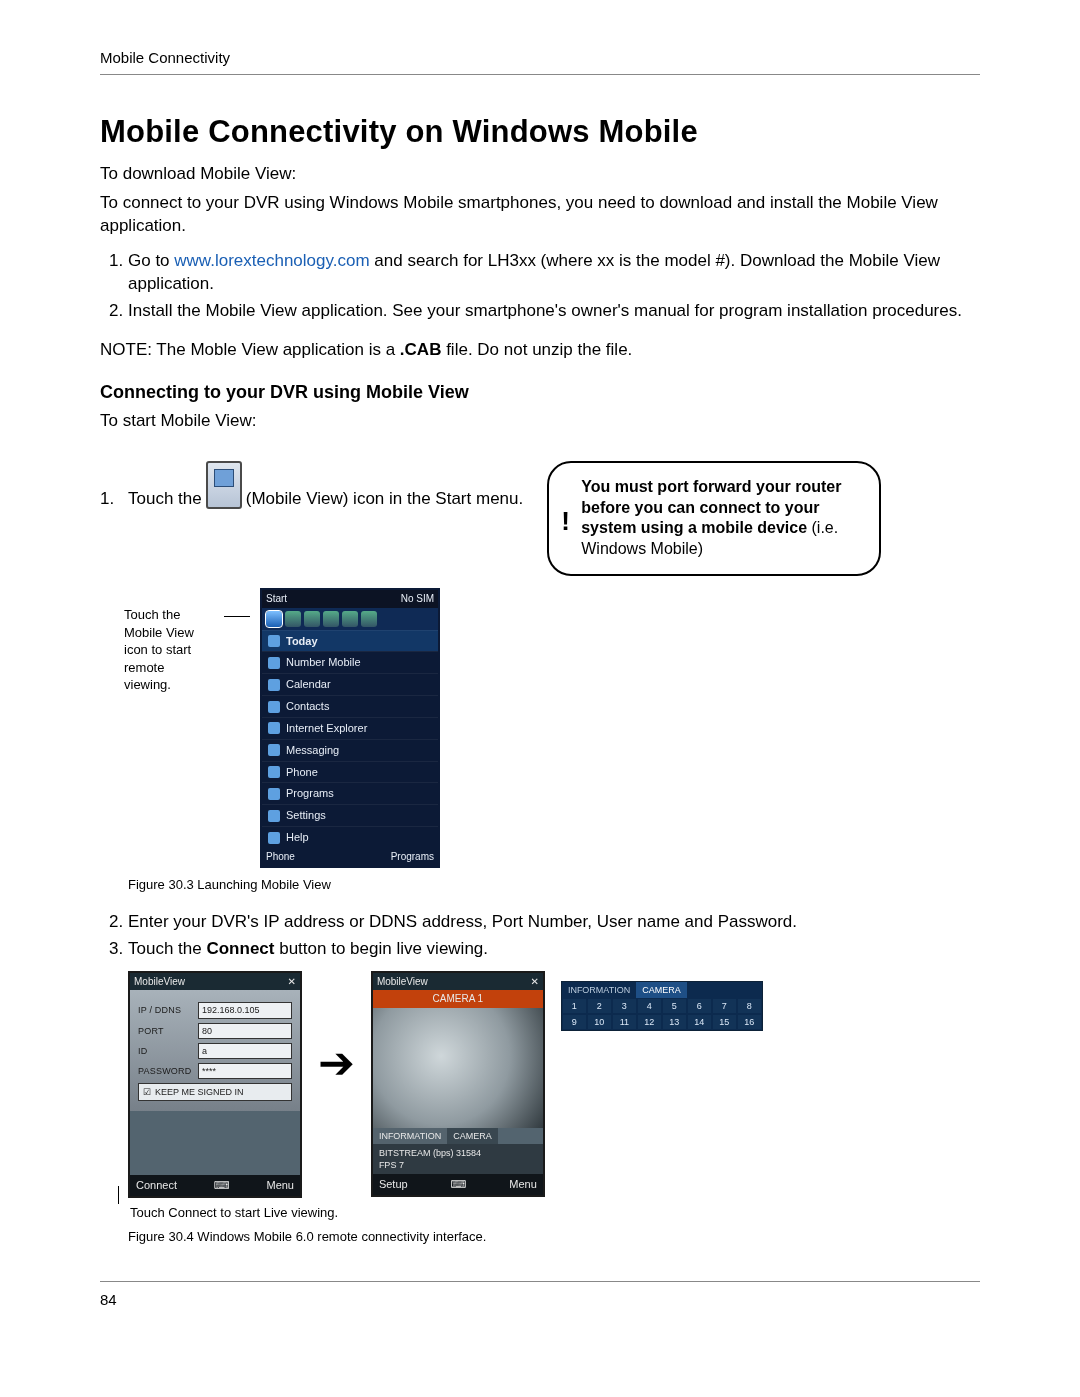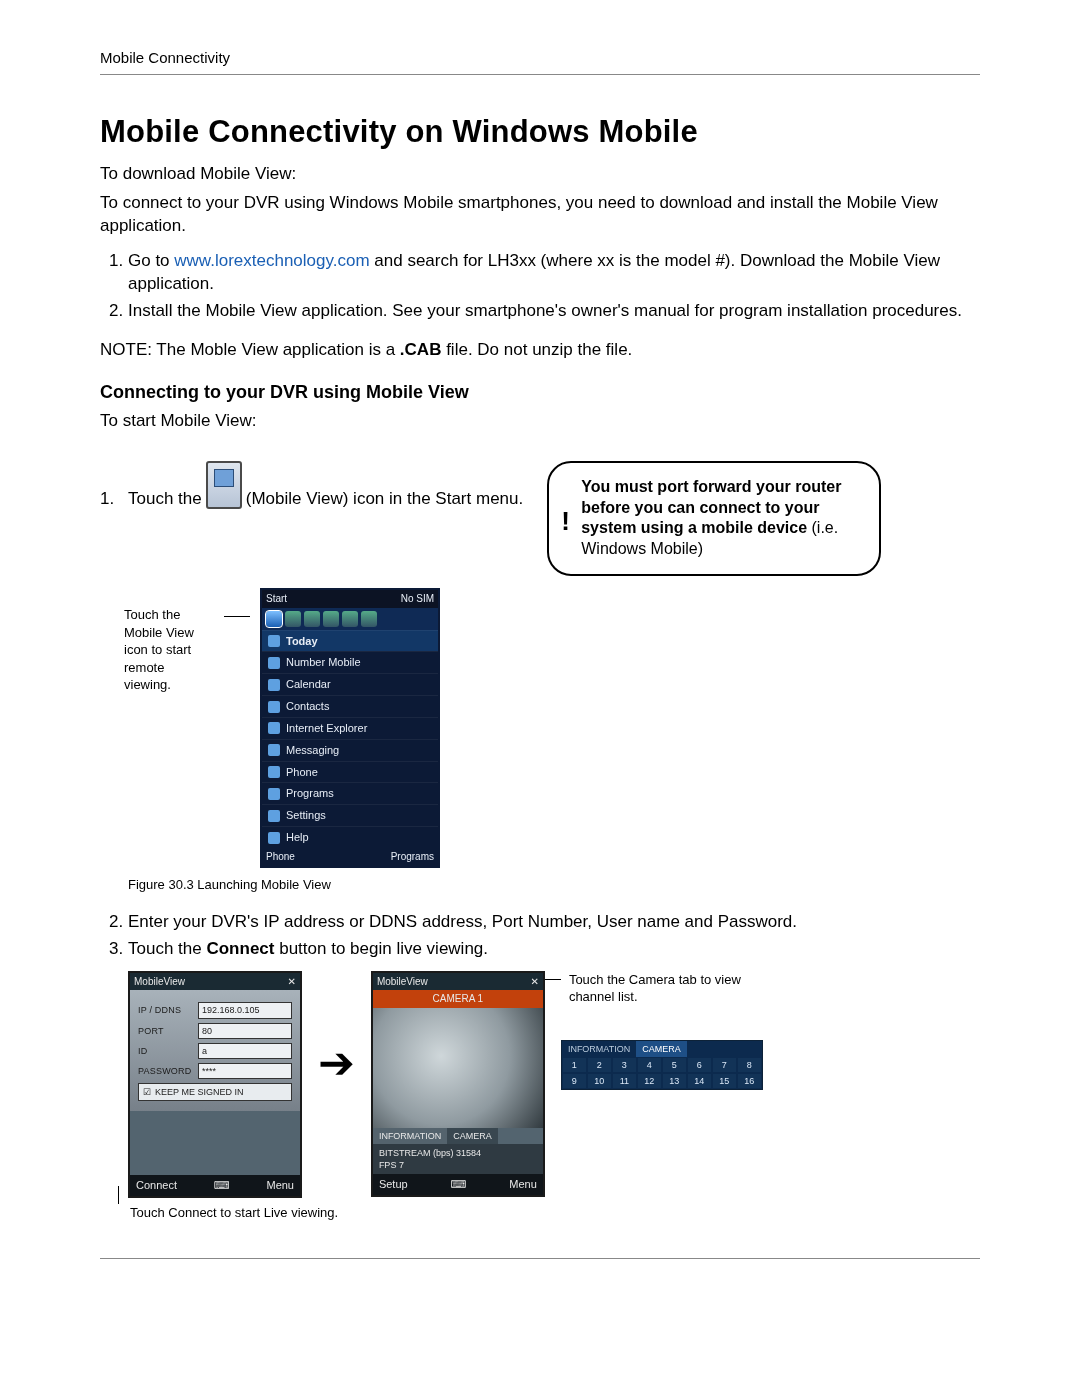--- a/index.html
+++ b/index.html
@@ -444,21 +444,20 @@
         <div><span>FPS</span> <span>7</span></div>
       </div>
       <div class="soft">
         <span>Setup</span>
         <span>⌨</span>
         <span>Menu</span>
       </div>
     </div>
 
     <div class="side-notes">
-      <div class="n">Touch the Camera tab to view channel list.</div>
 
       <div class="cam-strip">
         <div class="tabs">
           <span>INFORMATION</span>
           <span class="active">CAMERA</span>
         </div>
         <div class="grid">
           <span>1</span>
           <span>2</span>
           <span>3</span>
@@ -474,15 +473,17 @@
           <span>13</span>
           <span>14</span>
           <span>15</span>
           <span>16</span>
         </div>
       </div>
     </div>
   </div>
 
   <div class="connect-note">Touch Connect to start Live viewing.</div>
+  <div class="small-caption">Figure 30.4 Windows Mobile 6.0 remote connectivity interface.</div>
 
   <hr class="bottom-rule">
+  <div class="page-number">84</div>
 </div>
 
 </body></html>

